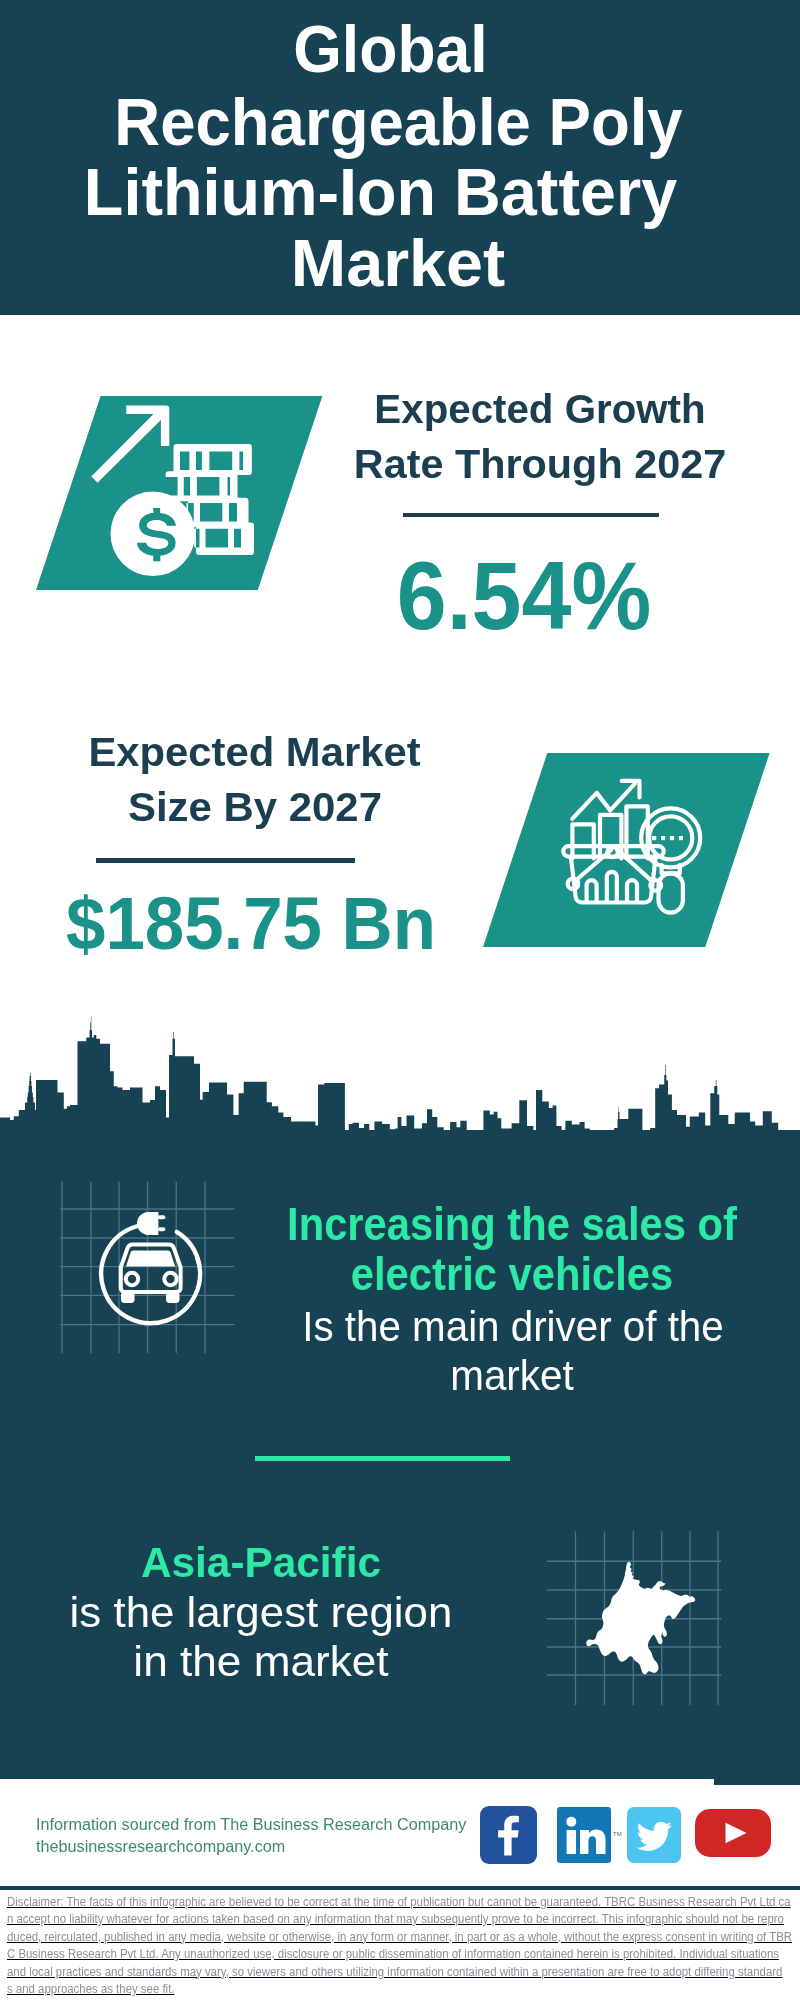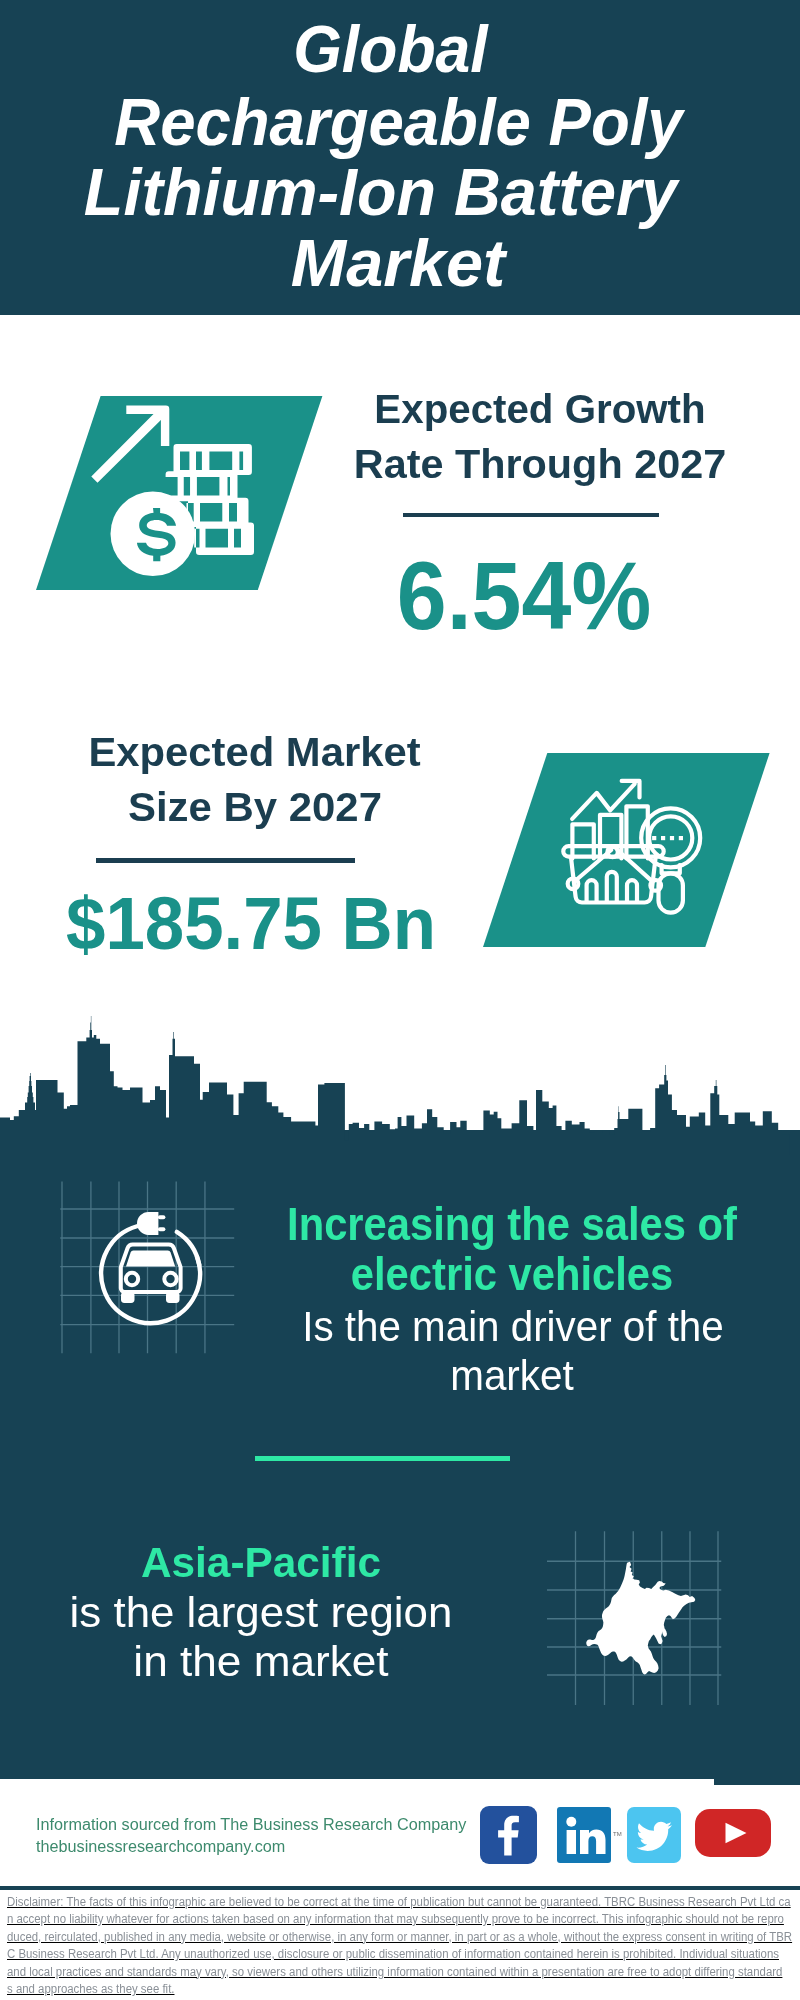--- a/index.html
+++ b/index.html
@@ -2,21 +2,21 @@
 <html><head>
 <meta charset="utf-8">
 <style>
   * { box-sizing: border-box; margin:0; padding:0; }
   html,body { width:800px; height:2000px; }
   body { font-family:"Liberation Sans", sans-serif; background:#ffffff; overflow:hidden; }
   .page { position:relative; width:800px; height:2000px; background:#fff; }
 
   
   .header { position:absolute; left:0; top:0; width:800px; height:315px; background:#174254;
-            overflow:hidden;font-style:italic;}
+            overflow:hidden;}
   .header .titlewrap { position:absolute; left:0; top:0; width:800px; }
   .header .tline { position:absolute; left:0; width:800px; text-align:center; color:#fff;
                    font-size:67px; line-height:70px; font-weight:bold; white-space:nowrap; }
   .header .t1 { top:14px;  transform:translateX(-9.5px) scaleX(0.933); }
   .header .t2 { top:86.5px; transform:translateX(-1.5px) scaleX(0.948); }
   .header .t3 { top:157px; transform:translateX(-19.5px) scaleX(0.966); }
   .header .t4 { top:228px; transform:translateX(-2px) scaleX(0.993); }
 
   
   .badge { position:absolute; }

